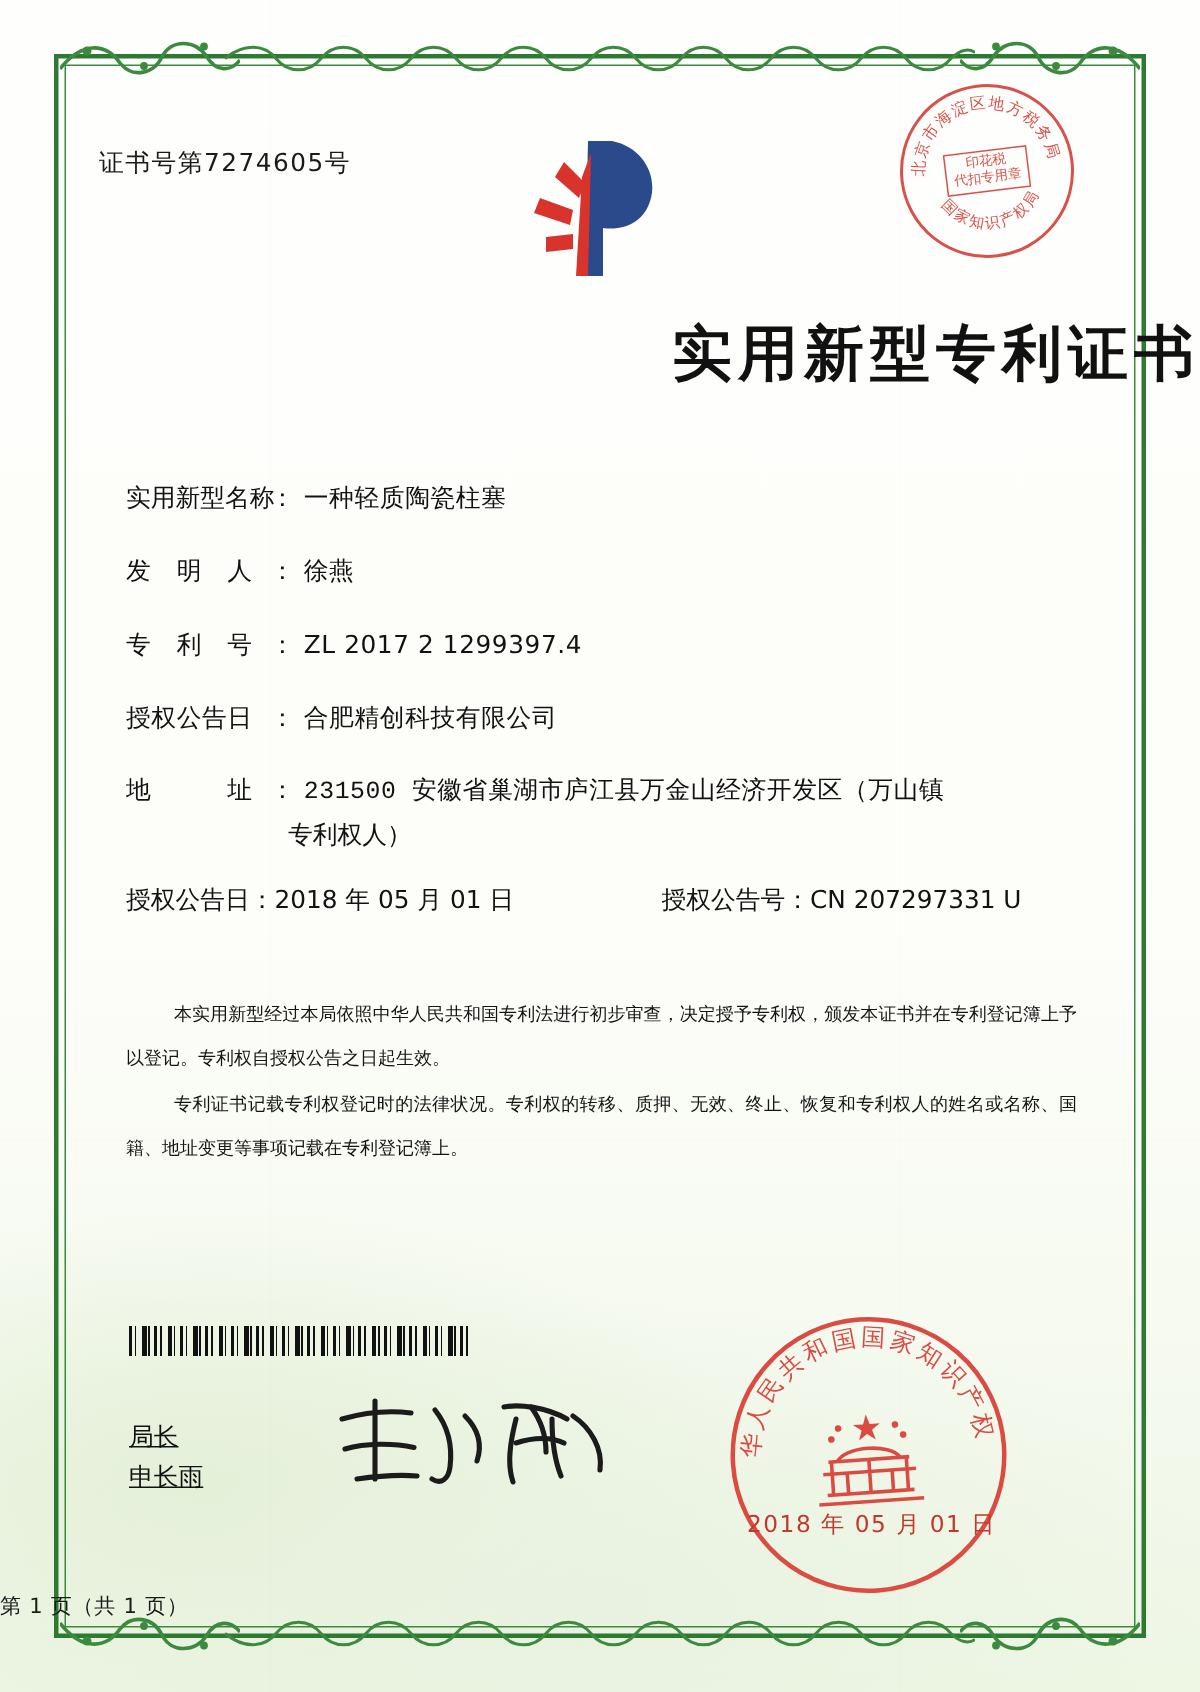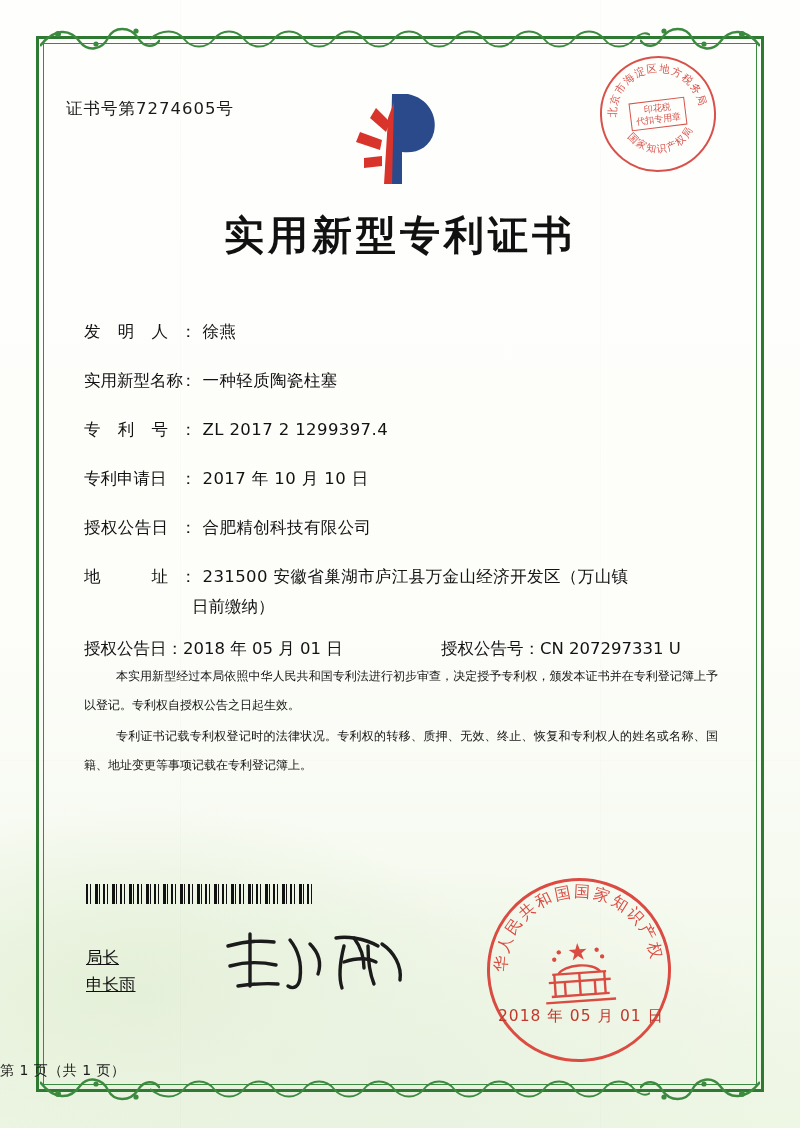--- a/index.html
+++ b/index.html
@@ -82,21 +82,21 @@
   }
   .logo {
     position: absolute;
     left: 330px; top: 88px;
     width: 120px; height: 100px;
   }
   .title {
     position: absolute;
     left: 0; top: 208px;
     width: 800px;
-    text-align: center;
+    text-align: right;
     font-size: 40px;
     font-weight: bold;
     letter-spacing: 4px;
     color: #111;
     font-family: "DejaVu Serif", "Liberation Serif", serif;
   }
 
   
   .stamp-tax {
     position: absolute;
@@ -335,37 +335,34 @@
     <div class="center-box">
       <div>印花税</div>
       <div>代扣专用章</div>
     </div>
   </div>
 
   <div class="title">实用新型专利证书</div>
 
   <div class="fields">
     <div class="field-row">
+      <span class="field-label">实用新型名称</span><span class="field-colon">：</span><span class="field-value">一种轻质陶瓷柱塞</span>
+    </div>
+    <div class="field-row">
       <span class="field-label spread">发明人</span><span class="field-colon">：</span><span class="field-value">徐燕</span>
-    </div>
-    <div class="field-row">
-      <span class="field-label">实用新型名称</span><span class="field-colon">：</span><span class="field-value">一种轻质陶瓷柱塞</span>
     </div>
     <div class="field-row">
       <span class="field-label spread">专利号</span><span class="field-colon">：</span><span class="field-value">ZL 2017 2 1299397.4</span>
     </div>
     <div class="field-row">
-      <span class="field-label">专利申请日</span><span class="field-colon">：</span><span class="field-value">2017 年 10 月 10 日</span>
-    </div>
-    <div class="field-row">
       <span class="field-label spread">授权公告日</span><span class="field-colon">：</span><span class="field-value">合肥精创科技有限公司</span>
     </div>
-    <div class="field-row" style="margin-bottom:18px;">
+    <div class="field-row" style="margin-bottom:18px;font-family:Liberation Mono, monospace;">
       <span class="field-label spread">地址</span><span class="field-colon">：</span><span class="field-value">231500 安徽省巢湖市庐江县万金山经济开发区（万山镇</span>
-      <span class="field-second-line">日前缴纳）</span>
+      <span class="field-second-line">专利权人）</span>
     </div>
     <div class="grant-row">
       <span>授权公告日</span><span>：</span><span>2018 年 05 月 01 日</span>
       <span class="grant-right">
         <span>授权公告号</span><span>：</span><span>CN 207297331 U</span>
       </span>
     </div>
   </div>
 
   <div class="body-text">

